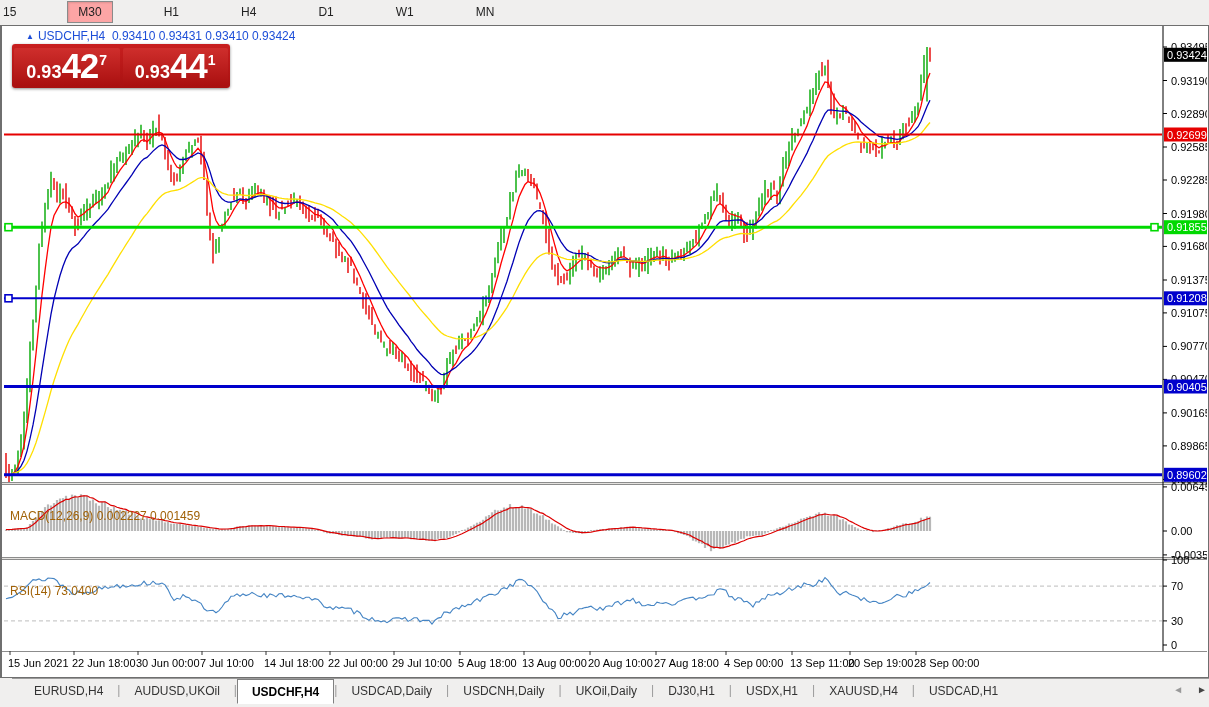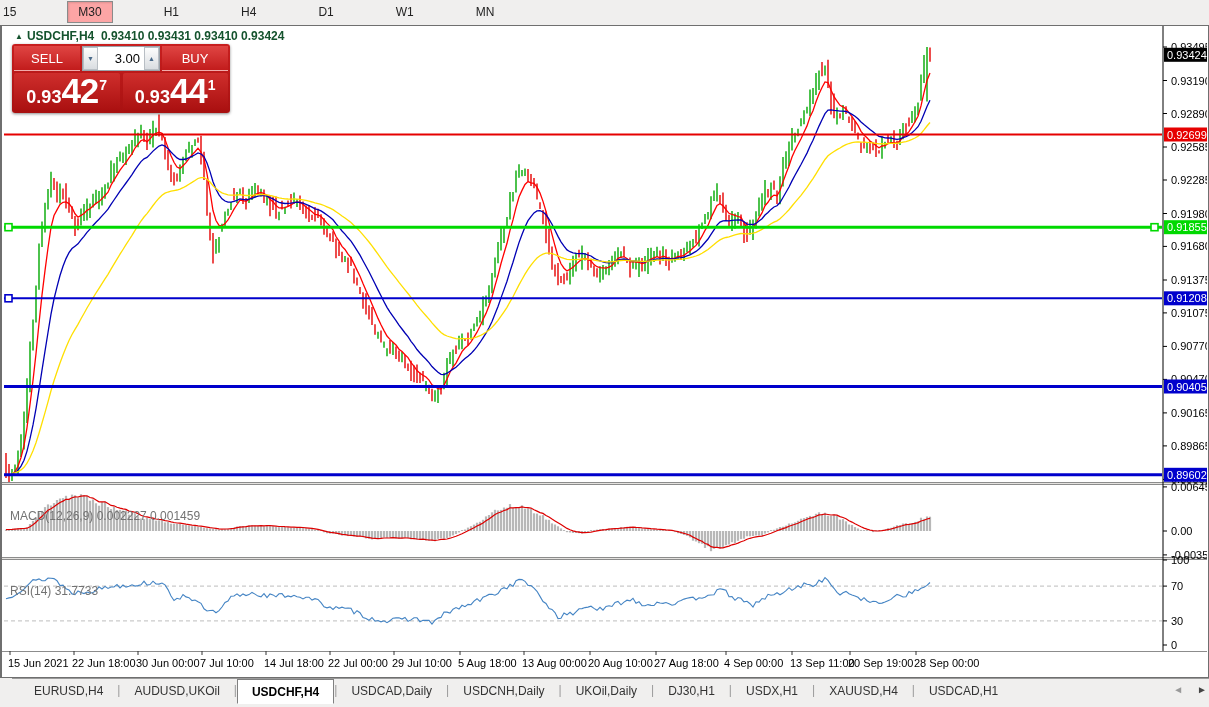--- a/index.html
+++ b/index.html
@@ -12,42 +12,42 @@
   .tf-btn{display:flex;align-items:center;padding:0 10px;margin:1px 1px 2px 1px;font-size:12px;color:#222;
           border:1px solid transparent;cursor:default;}
   .tf-btn.active{background:#fca5a5;border:1px solid #8a8a8a;box-shadow:inset 1px 1px 2px rgba(0,0,0,.12);}
   .tf-btn.first{margin-left:-8px;}
 
   
   .chart-window{position:absolute;left:0;top:25px;width:1209px;height:653px;background:#fff;
                 border:1px solid #6f6f6f;border-left:2px solid #6f6f6f;box-sizing:border-box;}
   #chart-svg{position:absolute;left:0;top:0;}
 
-  .chart-title{position:absolute;left:13px;top:3px;font-size:12px;font-weight:700;color:#14532d;z-index:5;white-space:nowrap;}
+  .chart-title{position:absolute;left:24px;top:3px;font-size:12px;font-weight:400;color:#1d4ed8;z-index:5;white-space:nowrap;}
   .chart-title .arrow{font-size:8px;position:relative;top:-1px;margin-right:4px;}
 
   
   .trade-panel{position:absolute;left:10px;top:18px;width:214px;z-index:6;border-radius:3px;padding:2px;
                background:linear-gradient(#c81f1f,#a81111);box-shadow:0 1px 3px rgba(0,0,0,.45);}
   .tp-top{display:flex;height:25px;}
   .tp-sell,.tp-buy{flex:1;display:flex;align-items:center;justify-content:center;color:#fff;font-size:13px;
                    background:linear-gradient(#e04543,#c21c1c);border-bottom:1px solid rgba(255,255,255,.55);cursor:pointer;}
   .tp-spin{width:78px;display:flex;background:#fff;border:1px solid #9aa4ac;margin:0 2px;box-sizing:border-box;}
   .tp-spin-btn{width:15px;display:flex;align-items:center;justify-content:center;font-size:7px;color:#4a6a8a;
                background:linear-gradient(#fdfdfd,#d9dde1);border:1px solid #b8bec4;cursor:pointer;}
   .tp-vol{flex:1;border:0;outline:0;text-align:right;padding-right:4px;font-size:13px;color:#000;width:40px;
           font-family:"Liberation Sans","DejaVu Sans",sans-serif;}
   .tp-prices{display:flex;gap:3px;margin-top:2px;}
   .tp-price{flex:1;height:37px;border-radius:2px;background:linear-gradient(#cf2e2c,#aa1010);color:#fff;
             display:flex;align-items:baseline;justify-content:center;padding-top:1px;cursor:pointer;}
   .tp-small{font-size:18px;font-weight:700;letter-spacing:0;}
   .tp-big{font-size:35px;font-weight:700;line-height:34px;letter-spacing:-1px;}
   .tp-sup{font-size:14px;font-weight:700;position:relative;top:-13px;margin-left:1px;}
 
-  .pane-label{position:absolute;left:8px;font-size:12px;color:#737373;z-index:5;white-space:nowrap;}
+  .pane-label{position:absolute;left:8px;font-size:12px;color:#a16207;z-index:5;white-space:nowrap;}
   .macd-label{top:483px;}
   .rsi-label{top:558px;}
 
   
   .tabbar{position:absolute;left:12px;top:678px;width:1209px;height:29px;background:#f0efee;border-top:1px solid #9a9a9a;
           display:flex;align-items:flex-start;padding-left:8px;box-sizing:border-box;}
   .tab{height:22px;display:flex;align-items:center;padding:0 14px;font-size:12px;color:#333;margin-top:1px;cursor:pointer;white-space:nowrap;}
   .tab.active{background:#fff;border:1px solid #808080;border-bottom-color:#fff;font-weight:700;color:#000;margin-top:0;height:23px;}
   .tab-sep{color:#9a9a9a;font-size:12px;margin-top:4px;}
   .tab-scroll{margin-left:auto;display:flex;gap:14px;padding:5px 14px 0 0;font-size:10px;}
@@ -804,45 +804,36 @@
           <line x1="914" y1="625" x2="914" y2="629" stroke="#333"></line>
           <text x="912" y="641" font-size="11" fill="#000">28 Sep 00:00</text>
         </g>
       </svg>
 
     <div class="chart-title">
       <span class="arrow">▲</span><span>USDCHF,H4</span>&nbsp;&nbsp;<span>0.93410 0.93431 0.93410 0.93424</span>
     </div>
 
     <div class="trade-panel">
-      <div class="tp-top">
-        <div class="tp-sell">SELL</div>
-        <div class="tp-spin">
-          <div class="tp-spin-btn">▼</div>
-          <input class="tp-vol" value="3.00" style="">
-          <div class="tp-spin-btn">▲</div>
-        </div>
-        <div class="tp-buy">BUY</div>
-      </div>
       <div class="tp-prices">
         <div class="tp-price">
           <span class="tp-small">0.93</span>
             <span class="tp-big">42</span>
             <span class="tp-sup">7</span>
         </div>
         <div class="tp-price">
           <span class="tp-small">0.93</span>
             <span class="tp-big">44</span>
             <span class="tp-sup">1</span>
         </div>
       </div>
     </div>
 
     <div class="pane-label macd-label">MACD(12,26,9) 0.002227 0.001459</div>
-    <div class="pane-label rsi-label">RSI(14) 31.7733</div>
+    <div class="pane-label rsi-label">RSI(14) 73.0400</div>
   </div>
 
   <div class="tabbar">
       <div class="tab">EURUSD,H4</div>
       <div class="tab-sep">|</div>
       <div class="tab">AUDUSD,UKOil</div>
       <div class="tab-sep">|</div>
       <div class="tab active">USDCHF,H4</div>
       <div class="tab-sep">|</div>
       <div class="tab">USDCAD,Daily</div>

